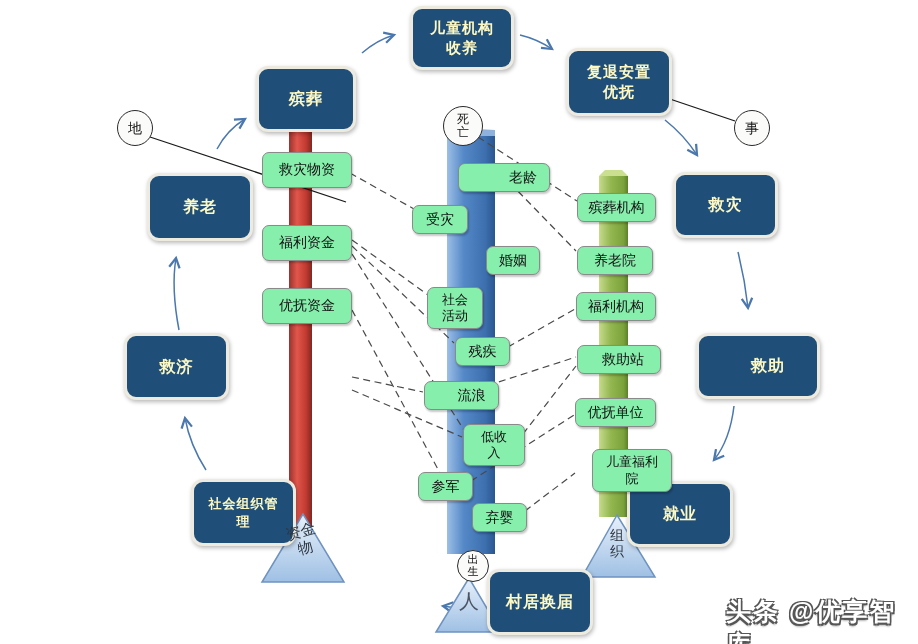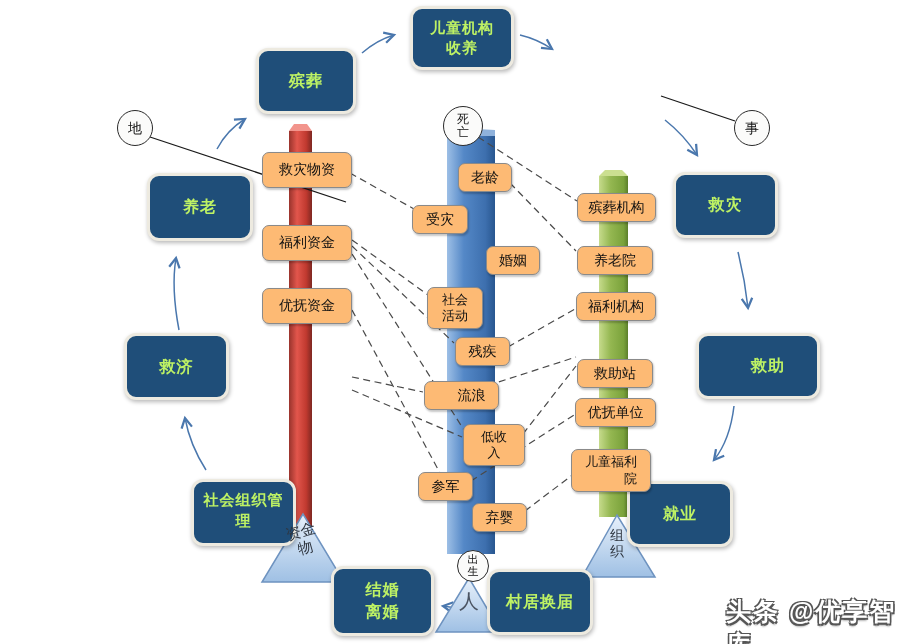--- a/index.html
+++ b/index.html
@@ -1,23 +1,23 @@
 <!DOCTYPE html>
 <html><head>
 <meta charset="utf-8">
 <style>
   html,body{margin:0;padding:0;}
   body{font-family:"Liberation Sans","DejaVu Sans",sans-serif;background:#fff;}
   #canvas{position:relative;width:918px;height:644px;background:#fff;overflow:hidden;}
   #lines-svg{position:absolute;left:0;top:0;z-index:1;}
   .node{position:absolute;z-index:2;background:#1F4E79;border:3px solid #EDEAE0;border-radius:12px;
-        box-shadow:1px 2px 4px rgba(0,0,0,.28);color:#bef264;font-weight:bold;font-size:16px;
+        box-shadow:1px 2px 4px rgba(0,0,0,.28);color:#fef9c3;font-weight:bold;font-size:16px;
         display:flex;align-items:center;justify-content:center;text-align:center;
         line-height:1.35;white-space:pre-line;letter-spacing:1px;}
-  .tag{position:absolute;z-index:2;background:#fdba74;border:1px solid #8a8a8a;border-radius:7px;
+  .tag{position:absolute;z-index:2;background:#86efac;border:1px solid #8a8a8a;border-radius:7px;
        box-shadow:1px 1.5px 2px rgba(0,0,0,.22);color:#111;font-size:14px;
        display:flex;align-items:center;justify-content:center;text-align:center;
        line-height:1.25;white-space:pre-line;}
   .tag.small{font-size:13px;}
   .circle{position:absolute;z-index:2;background:#fbfbfa;border:1.6px solid #2a2a2a;border-radius:50%;
           color:#111;display:flex;align-items:center;justify-content:center;text-align:center;
           line-height:1.05;white-space:pre-line;}
   .tri-label{position:absolute;z-index:2;color:#2f3640;text-align:center;white-space:pre-line;line-height:1.15;}
   #watermark{position:absolute;z-index:4;left:726px;top:595px;font-size:25px;font-weight:bold;
              letter-spacing:2px;color:#fff;
@@ -105,63 +105,63 @@
       <path d="M456,608 L443,606" marker-end="url(#ah)"></path>
     </g>
 
     <g fill="url(#triGrad)" stroke="#6E93C0" stroke-width="1.5">
       <path d="M303,514 L262,582 L344,582 Z"></path>
       <path d="M469,578 L436,632 L501,632 Z"></path>
       <path d="M617,515 L582,577 L655,577 Z"></path>
     </g>
   </svg>
 
-  <div class="node" style="left:256px;top:48px;width:94px;height:60px;">殡葬</div>
+  <div class="node" style="left:256px;top:66px;width:94px;height:60px;">殡葬</div>
   <div class="node" style="left:410px;top:6px;width:98px;height:58px;font-size:15px;">儿童机构
 收养</div>
+  <div class="node" style="left:566px;top:48px;width:100px;height:62px;font-size:15px;">复退安置
+优抚</div>
   <div class="node" style="left:147px;top:173px;width:100px;height:62px;">养老</div>
   <div class="node" style="left:124px;top:333px;width:99px;height:61px;">救济</div>
-  <div class="node" style="left:191px;top:479px;width:99px;height:61px;font-size:15px;font-family:Liberation Mono, monospace;">社会组织管
+  <div class="node" style="left:191px;top:479px;width:99px;height:61px;font-size:13px;">社会组织管
 理</div>
   <div class="node" style="left:673px;top:172px;width:99px;height:60px;">救灾</div>
   <div class="node" style="left:696px;top:333px;width:98px;height:60px;padding-left:20px;">救助</div>
   <div class="node" style="left:627px;top:481px;width:100px;height:60px;">就业</div>
-  <div class="node" style="left:331px;top:566px;width:97px;height:64px;">结婚
-离婚</div>
   <div class="node" style="left:487px;top:569px;width:100px;height:60px;">村居换届</div>
 
   <div class="circle" style="left:117px;top:110px;width:34px;height:34px;font-size:14px;">地</div>
   <div class="circle" style="left:443px;top:106px;width:38px;height:38px;font-size:12px;">死
 亡</div>
   <div class="circle" style="left:734px;top:110px;width:34px;height:34px;font-size:14px;">事</div>
   <div class="circle" style="left:457px;top:550px;width:30px;height:30px;font-size:11px;">出
 生</div>
 
   <div class="tag" style="left:262px;top:152px;width:88px;height:34px;">救灾物资</div>
   <div class="tag" style="left:262px;top:225px;width:88px;height:34px;">福利资金</div>
   <div class="tag" style="left:262px;top:288px;width:88px;height:34px;">优抚资金</div>
 
-  <div class="tag" style="left:458px;top:163px;width:52px;height:27px;">老龄</div>
+  <div class="tag" style="left:458px;top:163px;width:52px;height:27px;padding-left:38px;">老龄</div>
   <div class="tag" style="left:412px;top:205px;width:54px;height:27px;">受灾</div>
   <div class="tag" style="left:486px;top:246px;width:52px;height:27px;">婚姻</div>
   <div class="tag small" style="left:427px;top:287px;width:54px;height:40px;">社会
 活动</div>
   <div class="tag" style="left:455px;top:337px;width:53px;height:27px;text-align:center;">残疾</div>
   <div class="tag" style="left:424px;top:381px;width:53px;height:27px;padding-left:20px;">流浪</div>
   <div class="tag small" style="left:463px;top:424px;width:60px;height:40px;">低收
 入</div>
   <div class="tag" style="left:418px;top:472px;width:53px;height:27px;">参军</div>
   <div class="tag" style="left:472px;top:503px;width:53px;height:27px;">弃婴</div>
 
   <div class="tag" style="left:577px;top:193px;width:77px;height:27px;">殡葬机构</div>
   <div class="tag" style="left:577px;top:246px;width:74px;height:27px;">养老院</div>
   <div class="tag" style="left:576px;top:292px;width:78px;height:27px;">福利机构</div>
-  <div class="tag" style="left:577px;top:359px;width:74px;height:27px;">救助站</div>
+  <div class="tag" style="left:577px;top:345px;width:74px;height:27px;padding-left:8px;">救助站</div>
   <div class="tag" style="left:575px;top:398px;width:79px;height:27px;text-align:center;">优抚单位</div>
-  <div class="tag small" style="left:571px;top:449px;width:78px;height:41px;text-align:right;">儿童福利
+  <div class="tag small" style="left:592px;top:449px;width:78px;height:41px;">儿童福利
 院</div>
 
   <div class="tri-label" style="left:274px;top:522px;width:58px;font-size:15px;transform:rotate(-16deg);">资金
 物</div>
   <div class="tri-label" style="left:450px;top:590px;width:38px;font-size:20px;color:#4b5462;">人</div>
   <div class="tri-label" style="left:602px;top:527px;width:30px;font-size:14px;">组
 织</div>
 
   <div id="watermark">头条 @优享智库</div>
 

